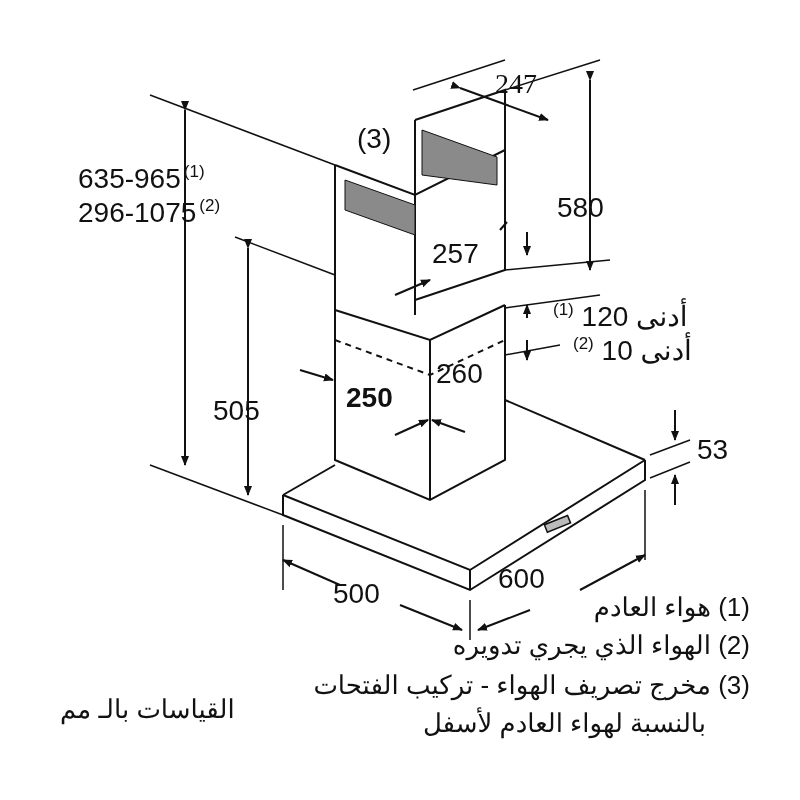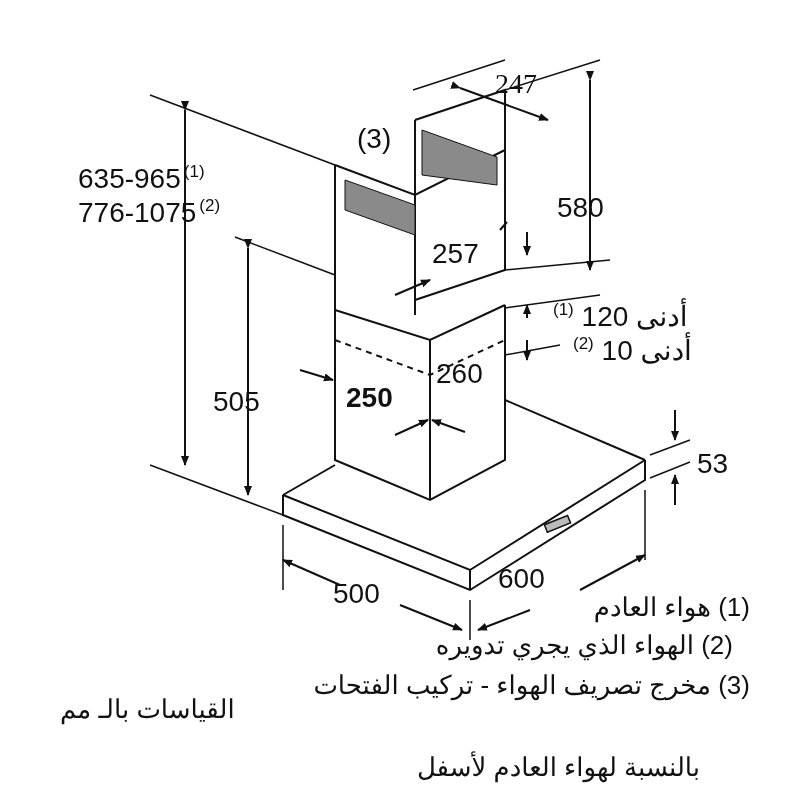--- a/index.html
+++ b/index.html
@@ -87,49 +87,49 @@
 
 <div class="lbl" style="left:495px;top:70px;font-family:Liberation Serif, serif;">247</div>
 <div class="lbl" style="left:357px;top:125px;">(3)</div>
 <div class="lbl" style="left:557px;top:194px;">580</div>
 <div class="lbl" style="left:432px;top:240px;">257</div>
 
 <div class="lbl" style="left:78px;top:165px;text-align:center;">
   <span>635-965</span><span class="sup">(1)</span>
 </div>
 <div class="lbl" style="left:78px;top:199px;">
-  <span>776-1075</span><span class="sup">(2)</span>
+  <span>296-1075</span><span class="sup">(2)</span>
 </div>
 
 <div class="lbl" style="left:550px;top:303px;">
   <span class="sup">(1)</span>
   <span>120</span>
   <span class="ar">أدنى</span>
 </div>
 <div class="lbl" style="left:570px;top:337px;text-align:right;">
   <span class="sup">(2)</span>
   <span>10</span>
   <span class="ar">أدنى</span>
 </div>
 
-<div class="lbl" style="left:213px;top:388px;">505</div>
+<div class="lbl" style="left:213px;top:397px;">505</div>
 <div class="lbl" style="left:346px;top:384px;font-weight:bold;">250</div>
 <div class="lbl" style="left:436px;top:360px;">260</div>
-<div class="lbl" style="left:697px;top:450px;">53</div>
+<div class="lbl" style="left:697px;top:436px;">53</div>
 <div class="lbl" style="left:333px;top:580px;">500</div>
 <div class="lbl" style="left:498px;top:565px;">600</div>
 
 <div class="legend" style="right:50px;top:594px;">
   <span>(1)</span>
   <span>هواء العادم</span>
 </div>
-<div class="legend" style="right:67px;top:632px;">
+<div class="legend" style="right:50px;top:632px;">
   <span>(2)</span>
   <span>الهواء الذي يجري تدويره</span>
 </div>
 <div class="legend" style="right:50px;top:672px;">
   <span>(3)</span>
   <span>مخرج تصريف الهواء - تركيب الفتحات</span>
 </div>
-<div class="legend" style="right:100px;top:710px;margin-top:44px;">
+<div class="legend" style="right:94px;top:710px;">
   <span>بالنسبة لهواء العادم لأسفل</span>
 </div>
 <div class="legend" style="left:60px;top:696px;">القياسات بالـ مم</div>
 
 </body></html>

